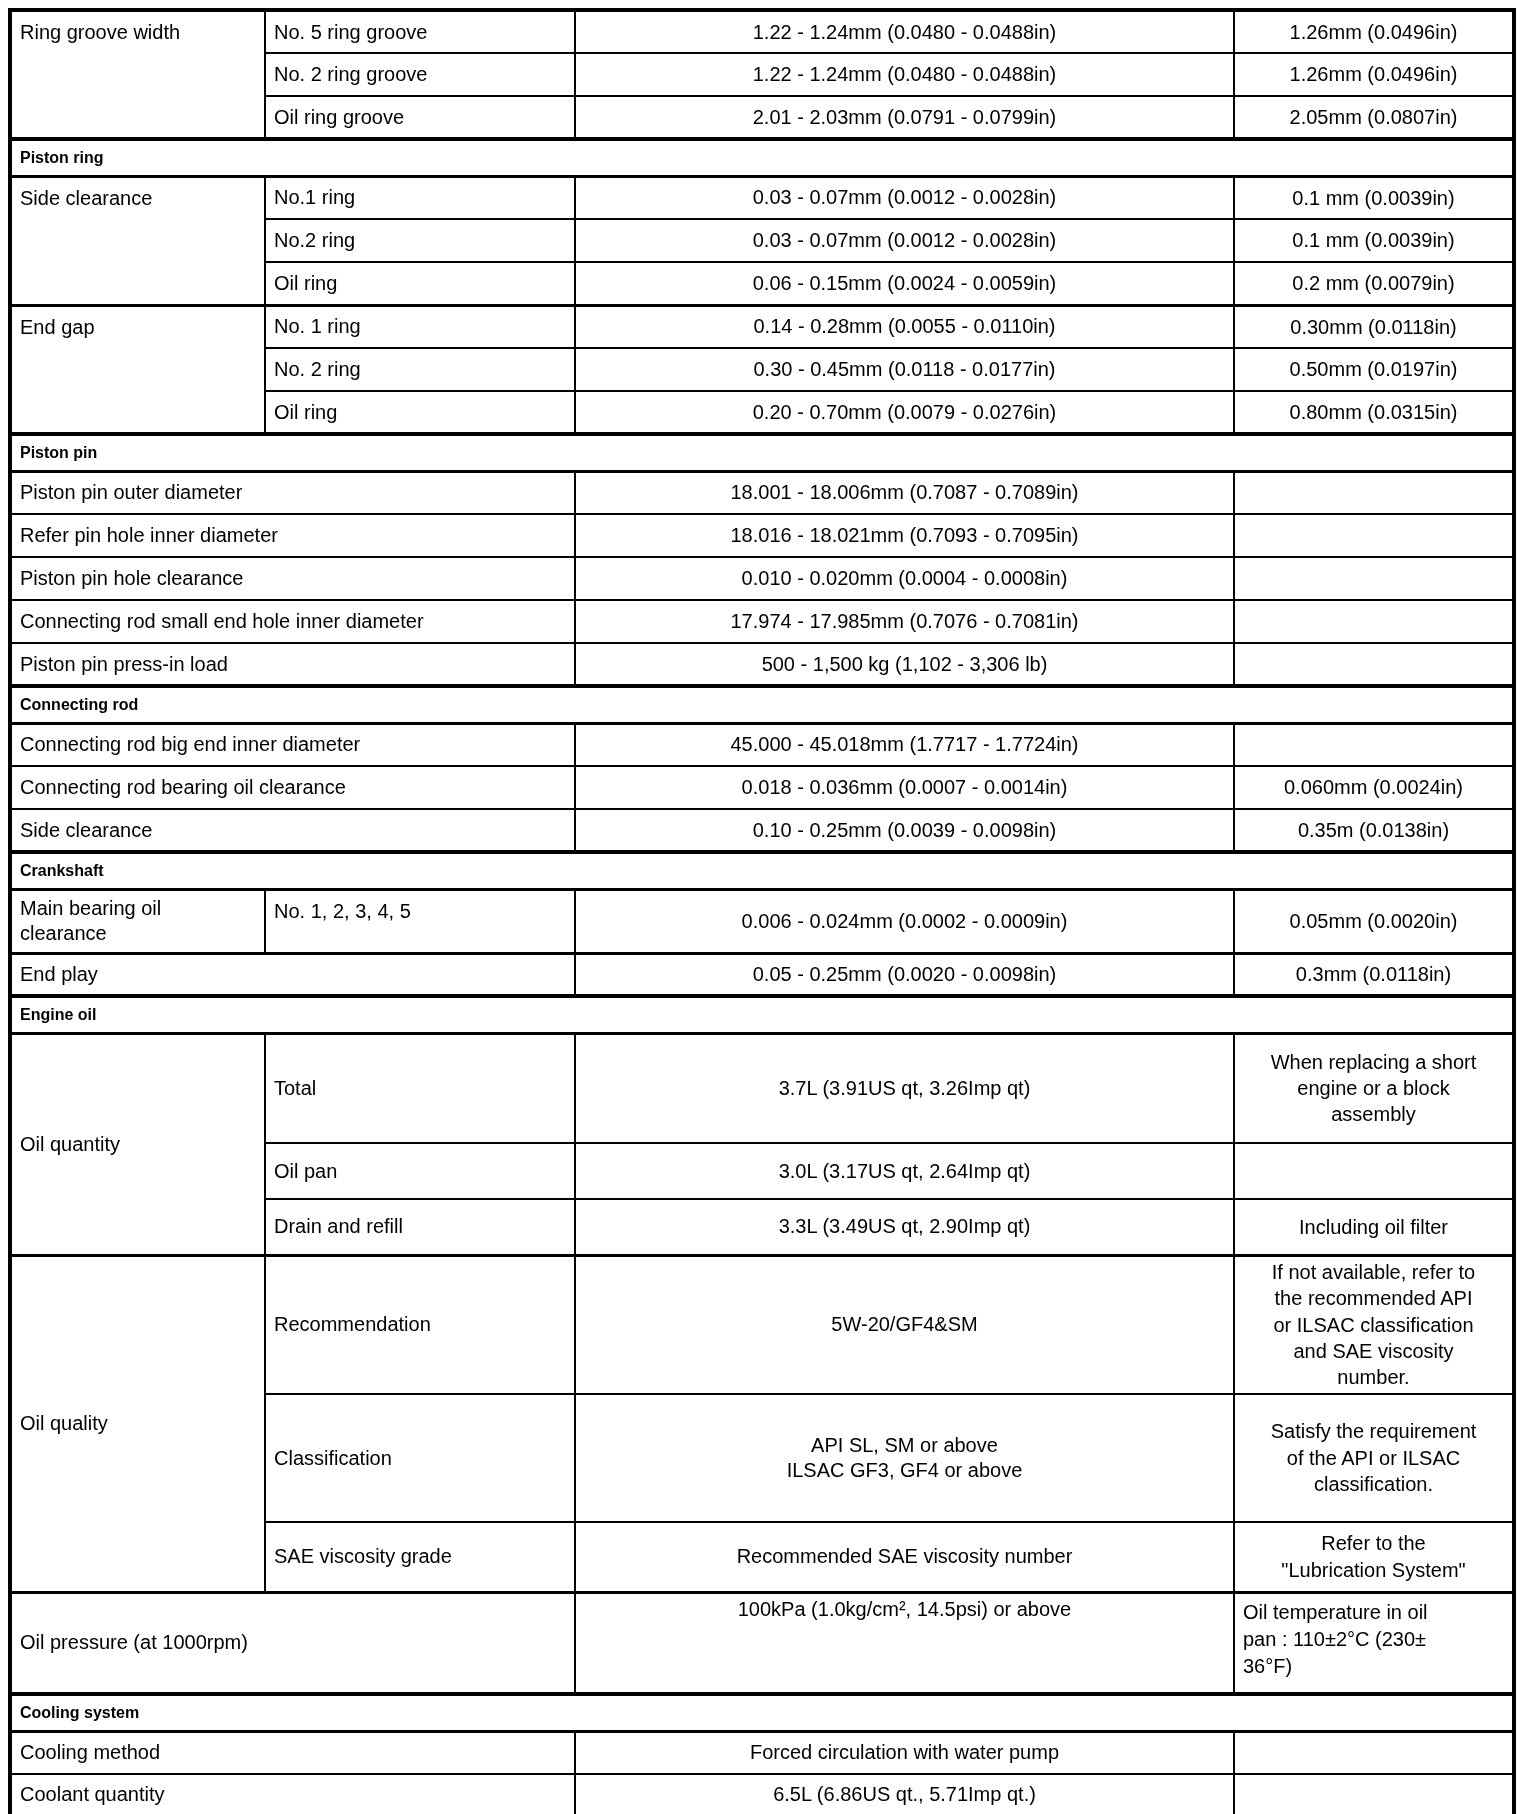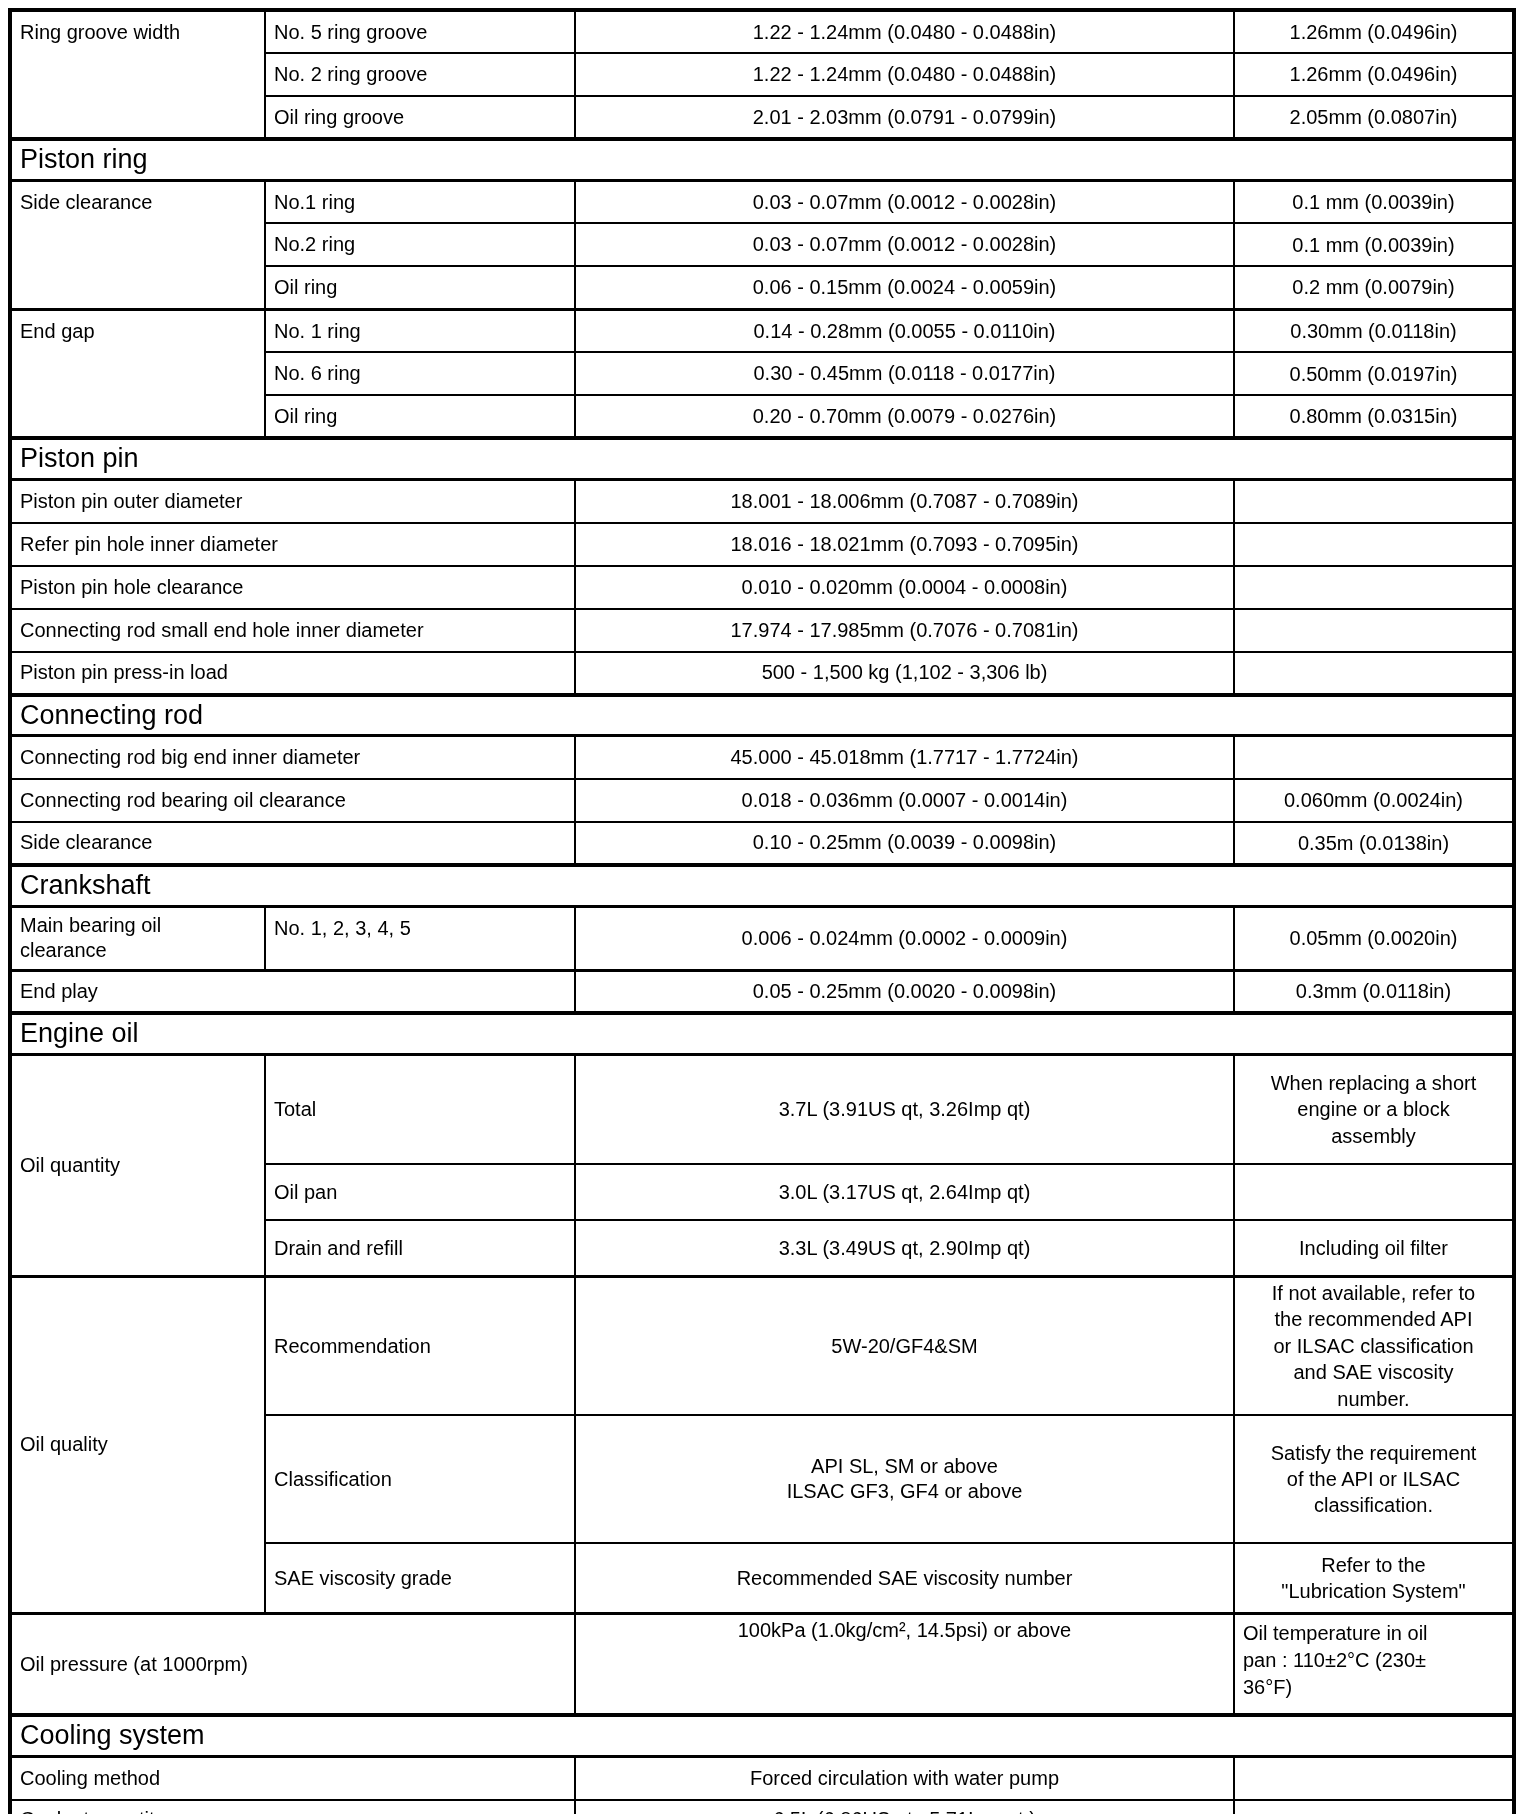--- a/index.html
+++ b/index.html
@@ -20,21 +20,21 @@
     white-space:pre-line;
     vertical-align:middle;
     overflow:hidden;
   }
   .c1,.c2,.c12{text-align:left;}
   .vtop{vertical-align:top;padding-top:8px;}
   .val,.lim{text-align:center;}
   .lim{line-height:1.32;}
   .val-top{vertical-align:top;padding-top:3px;}
   .lim-left{text-align:left;vertical-align:top;padding-top:5px;line-height:1.35;}
-  tr.head td{border-top-width:4px;border-bottom-width:3px;font-weight:normal;font-size:27px;}
+  tr.head td{border-top-width:4px;border-bottom-width:3px;font-weight:bold;font-size:16px;}
   tr.gstart td{border-top-width:3px;margin-top:7px;}
   tr.h37{height:37px} tr.h40{height:56px} tr.h43{height:43px} tr.h64{height:64px}
   tr.h70{height:70px} tr.h102{height:102px} tr.h110{height:110px}
   tr.h128{height:128px} tr.h139{height:139px}
 </style>
 </head>
 <body>
 
 <table class="spec">
   <colgroup>
@@ -81,21 +81,21 @@
     <td class="val">0.06 - 0.15mm (0.0024 - 0.0059in)</td>
     <td class="lim">0.2 mm (0.0079in)</td>
   </tr>
   <tr class="h43 gstart">
     <td class="c1 vtop" rowspan="3">End gap</td>
     <td class="c2">No. 1 ring</td>
     <td class="val">0.14 - 0.28mm (0.0055 - 0.0110in)</td>
     <td class="lim">0.30mm (0.0118in)</td>
   </tr>
   <tr class="h43">
-    <td class="c2">No. 6 ring</td>
+    <td class="c2">No. 2 ring</td>
     <td class="val">0.30 - 0.45mm (0.0118 - 0.0177in)</td>
     <td class="lim">0.50mm (0.0197in)</td>
   </tr>
   <tr class="h43">
     <td class="c2">Oil ring</td>
     <td class="val">0.20 - 0.70mm (0.0079 - 0.0276in)</td>
     <td class="lim">0.80mm (0.0315in)</td>
   </tr>
 
   <tr class="head h37">

